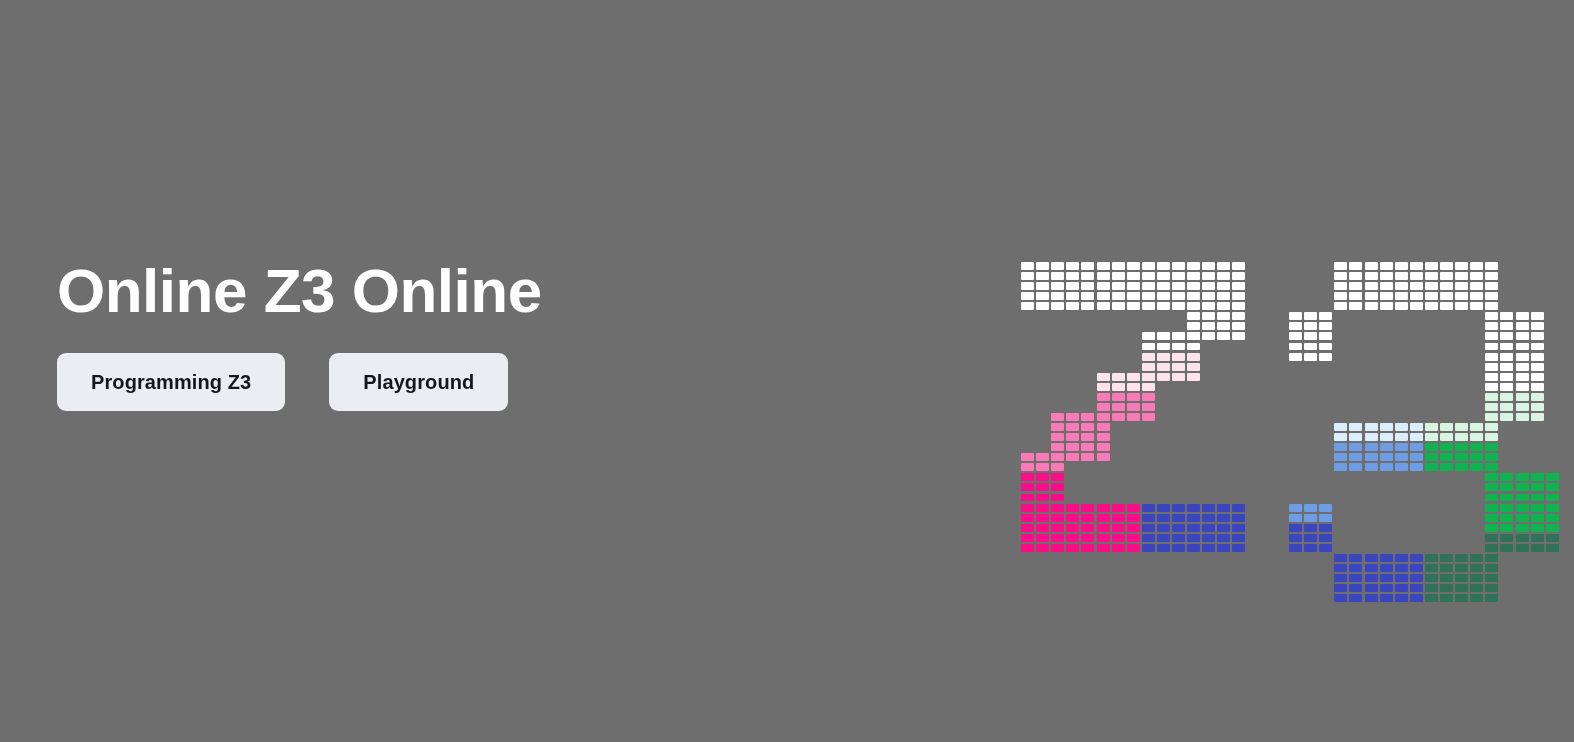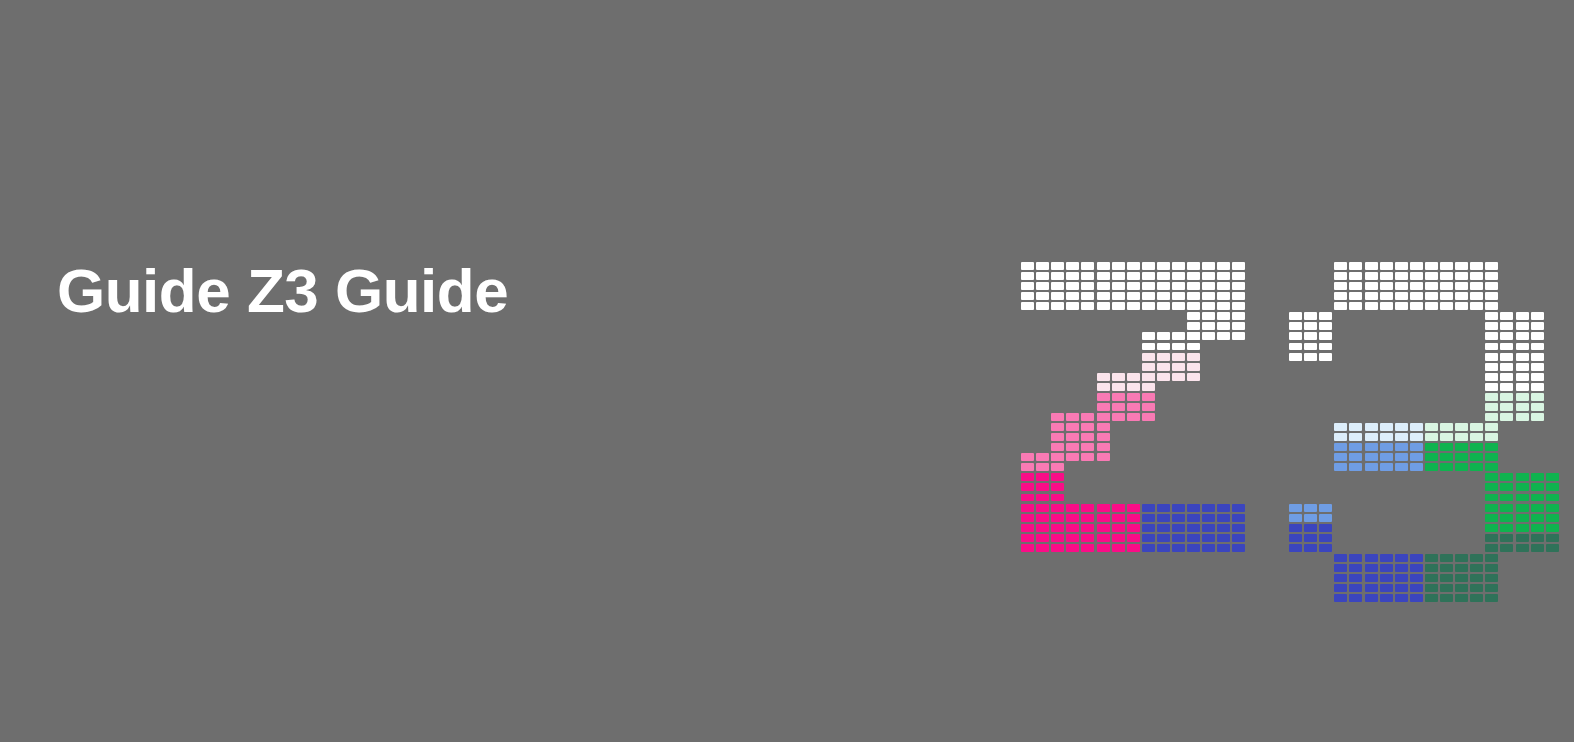--- a/index.html
+++ b/index.html
@@ -83,23 +83,25 @@
     height: 13px;
     border-radius: 1px;
   }
 </style>
 </head>
 <body style="background: rgb(110, 110, 110);">
 
 <div id="hero">
 
   <div id="hero-text">
-    <h1 id="page-title">Guide Z3 Guide</h1>
+    <h1 id="page-title">Online Z3 Online</h1>
 
     <div id="hero-buttons">
+      <button class="hero-btn">Programming Z3</button>
+      <button class="hero-btn">Playground</button>
     </div>
   </div>
 
   <div id="logo">
     <div class="glyph" id="glyph-z">
         <div class="cell" style="left: 0px; top: 0px; width: 13px; height: 7.96667px; background: rgb(255, 255, 255);"></div>
         <div class="cell" style="left: 15.1px; top: 0px; width: 13px; height: 7.96667px; background: rgb(255, 255, 255);"></div>
         <div class="cell" style="left: 30.2px; top: 0px; width: 13px; height: 7.96667px; background: rgb(255, 255, 255);"></div>
         <div class="cell" style="left: 45.3px; top: 0px; width: 13px; height: 7.96667px; background: rgb(255, 255, 255);"></div>
         <div class="cell" style="left: 60.4px; top: 0px; width: 13px; height: 7.96667px; background: rgb(255, 255, 255);"></div>

